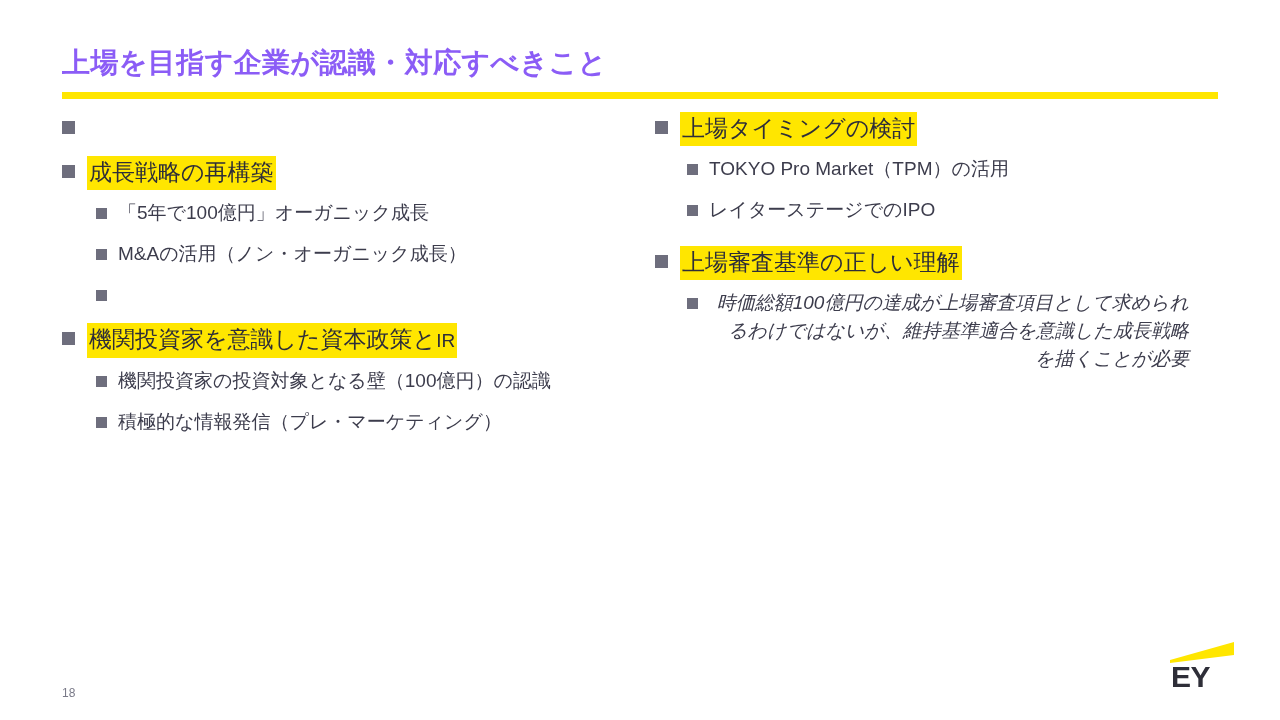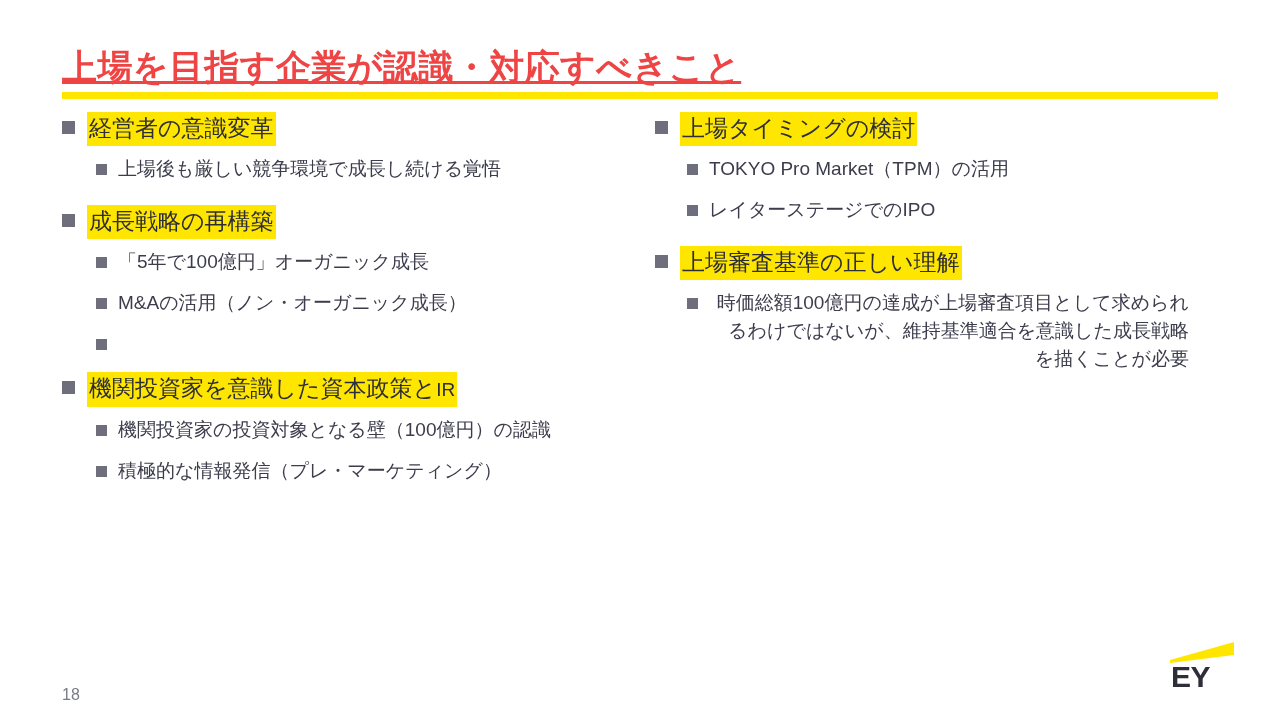--- a/index.html
+++ b/index.html
@@ -21,26 +21,25 @@
     position: absolute;
     inset: 0;
     background: #ffffff;
   }
 
   
   .title {
     position: absolute;
     left: 62px;
     top: 44px;
-    font-size: 35px;
+    font-size: 28px;
     font-weight: bold;
-    color: #ef4444;
+    color: #8b5cf6;
     letter-spacing: 0.4px;
     white-space: nowrap;
-    text-decoration: underline;
   }
   .title-rule {
     position: absolute;
     left: 62px;
     top: 92px;
     width: 1156px;
     height: 7px;
     background: #ffe600;
   }
 
@@ -94,31 +93,31 @@
     height: 11px;
     background: #6e6e7d;
     margin-top: 9px;
     margin-right: 11px;
   }
   .l2 .text {
     font-size: 19px;
     line-height: 28px;
     color: #3c3c4c;
   }
-  .l2.narrow .text { max-width: 480px; }
+  .l2.narrow .text { max-width: 480px; font-style: italic; }
 
   
   .col-right .l2 { margin-left: 32px; }
 
   
   .page-number {
     position: absolute;
     left: 62px;
     top: 686px;
-    font-size: 16px;
+    font-size: 12px;
     color: #7a7a88;
   }
 
   .ey-logo {
     position: absolute;
     right: 38px;
     bottom: 28px;
     width: 86px;
     height: 62px;
   }
@@ -130,25 +129,20 @@
 <div class="slide">
 
   <div class="title">上場を目指す企業が認識・対応すべきこと</div>
   <div class="title-rule"></div>
 
   <div class="col col-left">
 
     <div class="group">
       <div class="l1">
         <span class="bullet"></span>
-        <span class="label">経営者の意識変革</span>
-      </div>
-      <div class="l2">
-        <span class="bullet"></span>
-        <span class="text">上場後も厳しい競争環境で成長し続ける覚悟</span>
       </div>
     </div>
 
     <div class="group">
       <div class="l1">
         <span class="bullet"></span>
         <span class="label">成長戦略の再構築</span>
       </div>
       <div class="l2">
         <span class="bullet"></span>

